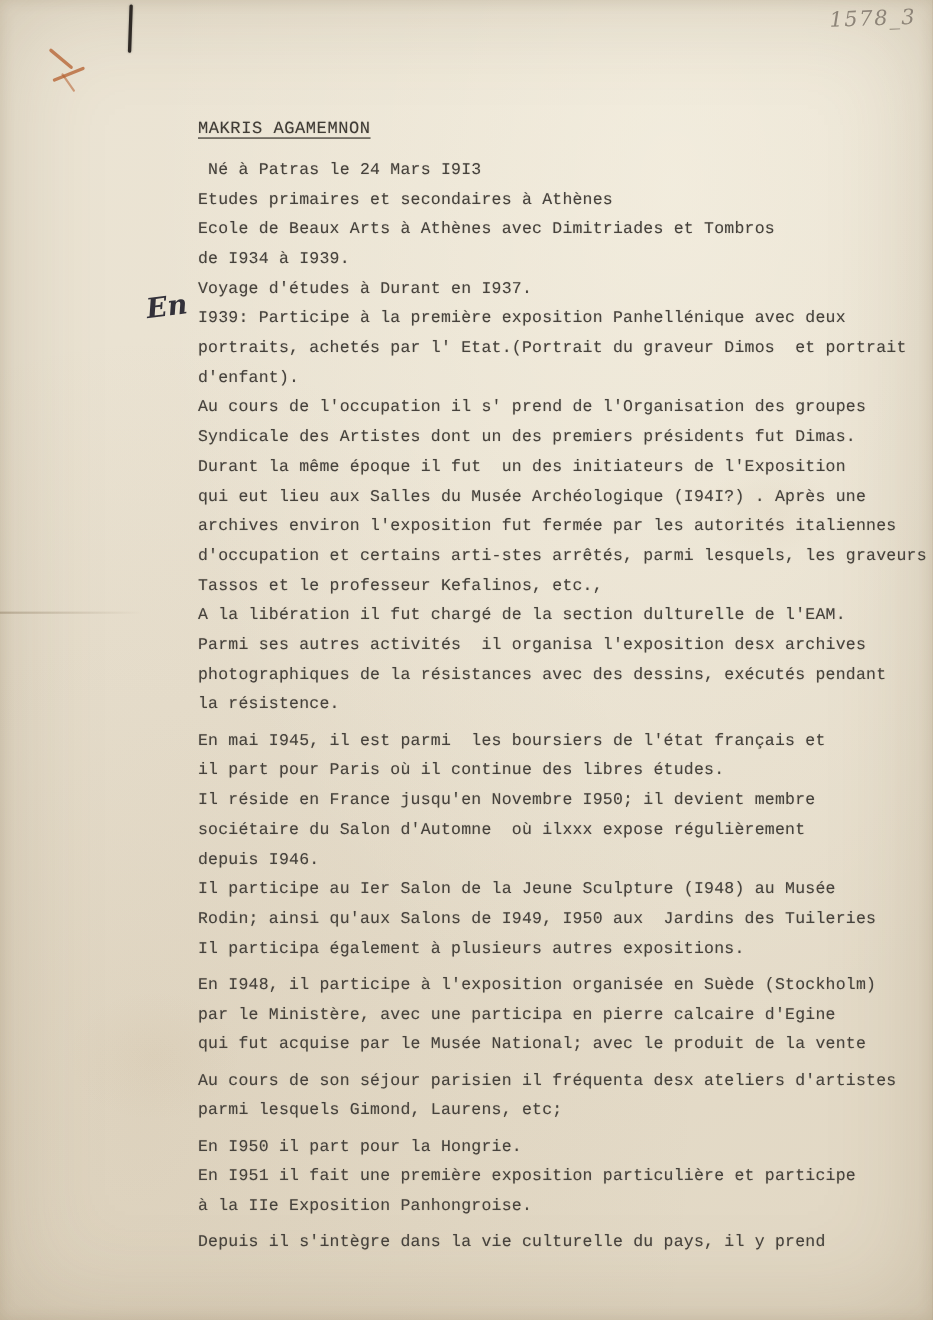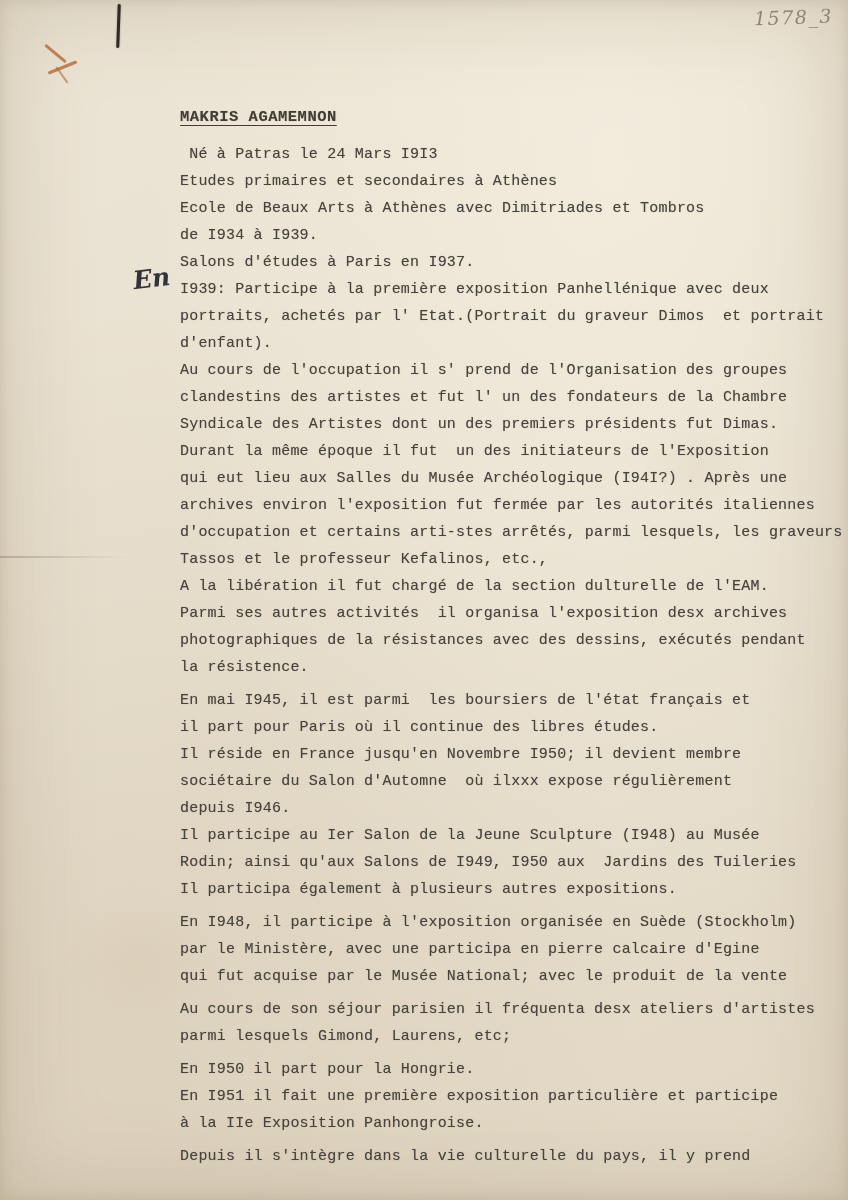--- a/index.html
+++ b/index.html
@@ -15,21 +15,21 @@
       radial-gradient(ellipse at 15% 85%, rgba(150,120,80,0.10), rgba(150,120,80,0) 50%),
       linear-gradient(155deg,#ece5d5 0%,#e8e0cf 45%,#e1d7c3 100%);
     box-shadow:
       inset 0 0 95px rgba(110,85,50,0.22),
       inset 0 0 14px rgba(110,85,50,0.16);
   }
   .text-block{
     position:absolute;left:180px;top:104px;width:662px;
   }
   .doc-title{
-    font-size:15.5px;line-height:27px;font-weight:bold;
+    font-size:15.5px;line-height:27px;font-weight:normal;
     letter-spacing:0.5px;color:#403c36;
     text-decoration:underline;text-underline-offset:4px;
     text-shadow:0 0 1px rgba(70,64,56,0.4);
     margin-bottom:3px;white-space:pre;
   }
   .para{margin-top:6px;}
   .para:first-child{margin-top:10px;}
   .line{
     white-space:pre;font-size:15px;line-height:27px;
     color:#46423c;text-shadow:0 0 1px rgba(70,64,56,0.35);
@@ -84,26 +84,25 @@
   <div class="margin-note">En</div>
 
   <div class="text-block">
     <div class="doc-title">MAKRIS AGAMEMNON</div>
     <div id="blocks">
         <div class="para">
           <div class="line"> Né à Patras le 24 Mars I9I3</div>
           <div class="line">Etudes primaires et secondaires à Athènes</div>
           <div class="line">Ecole de Beaux Arts à Athènes avec Dimitriades et Tombros</div>
           <div class="line">de I934 à I939.</div>
-          <div class="line">Salons d'études à Paris en I937.</div>
+          <div class="line">Voyage d'études à Durant en I937.</div>
           <div class="line">I939: Participe à la première exposition Panhellénique avec deux</div>
           <div class="line">portraits, achetés par l' Etat.(Portrait du graveur Dimos  et portrait</div>
           <div class="line">d'enfant).</div>
           <div class="line">Au cours de l'occupation il s' prend de l'Organisation des groupes</div>
-          <div class="line">clandestins des artistes et fut l' un des fondateurs de la Chambre</div>
           <div class="line">Syndicale des Artistes dont un des premiers présidents fut Dimas.</div>
           <div class="line">Durant la même époque il fut  un des initiateurs de l'Exposition</div>
           <div class="line">qui eut lieu aux Salles du Musée Archéologique (I94I?) . Après une</div>
           <div class="line">archives environ l'exposition fut fermée par les autorités italiennes</div>
           <div class="line">d'occupation et certains arti-stes arrêtés, parmi lesquels, les graveurs</div>
           <div class="line">Tassos et le professeur Kefalinos, etc.,</div>
           <div class="line">A la libération il fut chargé de la section dulturelle de l'EAM.</div>
           <div class="line">Parmi ses autres activités  il organisa l'exposition desx archives</div>
           <div class="line">photographiques de la résistances avec des dessins, exécutés pendant</div>
           <div class="line">la résistence.</div>

